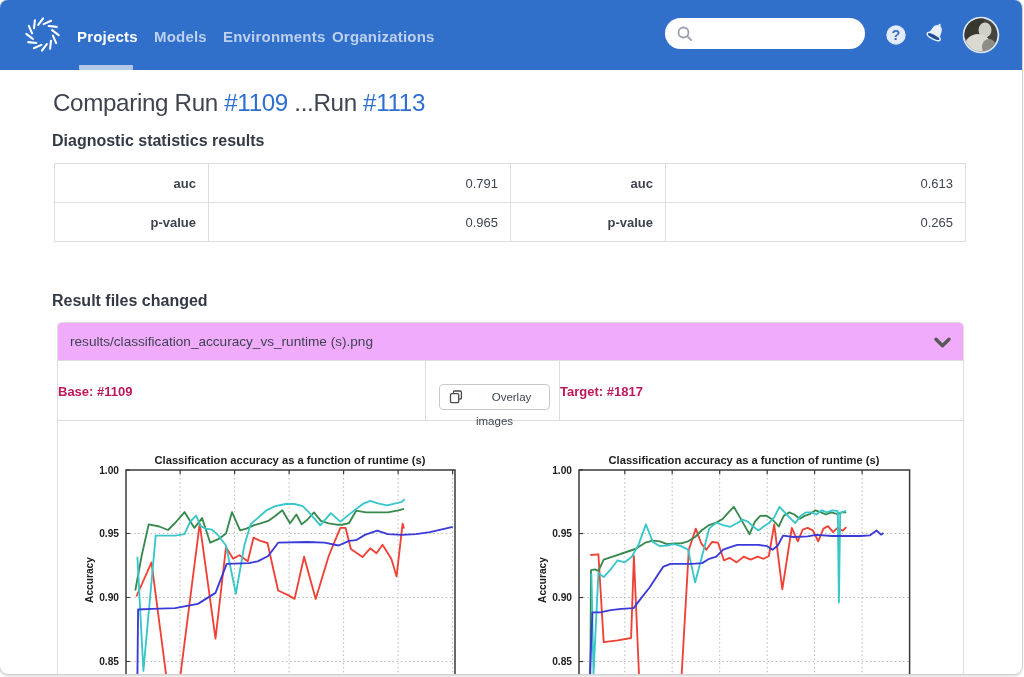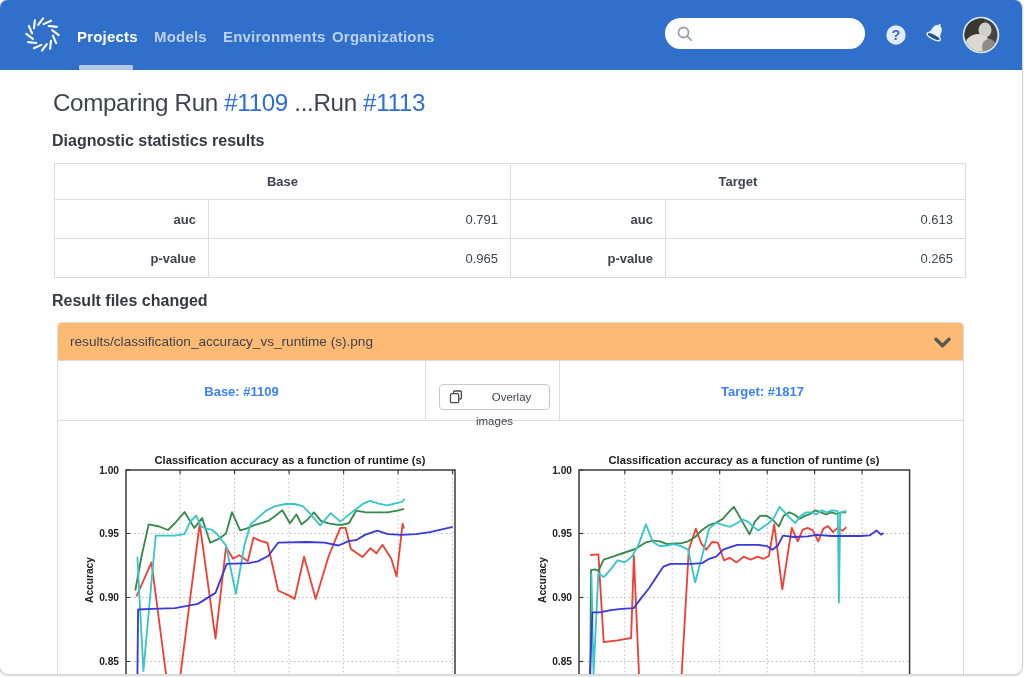--- a/index.html
+++ b/index.html
@@ -11,25 +11,25 @@
   .navitem.active { color:#fff; }
   .underline { position:absolute; left:79px; top:65px; width:54px; height:5px; background:#b4c9e9; border-radius:1px; }
   .search { position:absolute; left:665px; top:18px; width:200px; height:31px; background:#fff; border-radius:16px; }
   .h1 { position:absolute; left:53px; top:89px; font-size:24.2px; letter-spacing:-0.35px; color:#3e4450; }
   .h1 .b { color:#2e6fd2; }
   .h2 { position:absolute; left:52px; font-size:16px; font-weight:bold; color:#333a45; }
   table.stats { position:absolute; left:54px; top:163px; width:912px; border-collapse:collapse;
                font-size:13px; color:#3e4450; background:#fff; }
   table.stats td { border:1px solid #ddd; padding:0 12px; height:39px;text-align:right; }
   .panel { position:absolute; left:57px; top:322px; width:907px; height:600px; border:1px solid #ddd; border-radius:4px; background:#fff; }
-  .phead { position:absolute; left:0; top:0; right:0; height:38px; background:#fdba74; border-bottom:1px solid #ddd;
+  .phead { position:absolute; left:0; top:0; right:0; height:38px; background:#f0abfc; border-bottom:1px solid #ddd;
            font-size:13.6px; color:#3e4450; line-height:38px; padding-left:12px; border-radius:4px 4px 0 0; }
   .ptool { position:absolute; left:0; top:38px; right:0; height:60px; border-bottom:1px solid #ddd; }
   .cell { position:absolute; top:0; bottom:0; }
-  .runlabel { font-size:13px; font-weight:bold; color:#3b82f6; text-align:center; position:absolute; width:100%; top:23px; }
+  .runlabel { font-size:13px; font-weight:bold; color:#be185d; position:absolute; width:100%; top:23px; }
   .btn { position:absolute; left:13px; top:23px; width:111px; height:26px; background:#fff; border:1px solid #c9c9c9; border-radius:4px;
          font-size:12px; color:#3e4450; text-align:center; line-height:24px; }
 </style></head>
 <body>
 <div class="card">
   <div class="nav">
     <svg width="41" height="41" viewBox="0 0 41 41" style="position:absolute;left:22px;top:14px">
         <g stroke="#fff" stroke-width="2.1" stroke-linecap="round">
           <line x1="16.2" y1="10.9" x2="21.1" y2="4.3"></line>
           <line x1="21.6" y1="10.1" x2="29.1" y2="6.8"></line>
@@ -82,24 +82,20 @@
         <ellipse cx="27" cy="31" rx="7" ry="8" fill="#8e8d85"></ellipse>
       </g>
     </svg>
   </div>
 
   <div class="h1">Comparing Run <span class="b">#1109</span> ...Run <span class="b">#1113</span></div>
   <div class="h2" style="top:132px">Diagnostic statistics results</div>
 
   <table class="stats">
       <tbody>
-    <tr>
-      <td colspan="2" style="text-align:center;font-weight:bold;height:36px">Base</td>
-      <td colspan="2" style="text-align:center;font-weight:bold;height:36px">Target</td>
-    </tr>
     <tr>
       <td style="width:154px;font-weight:bold">auc</td>
           <td style="width:302px">0.791</td>
       <td style="width:155px;font-weight:bold">auc</td>
           <td>0.613</td>
     </tr>
     <tr>
       <td style="font-weight:bold">p-value</td>
           <td>0.965</td>
       <td style="font-weight:bold">p-value</td>

